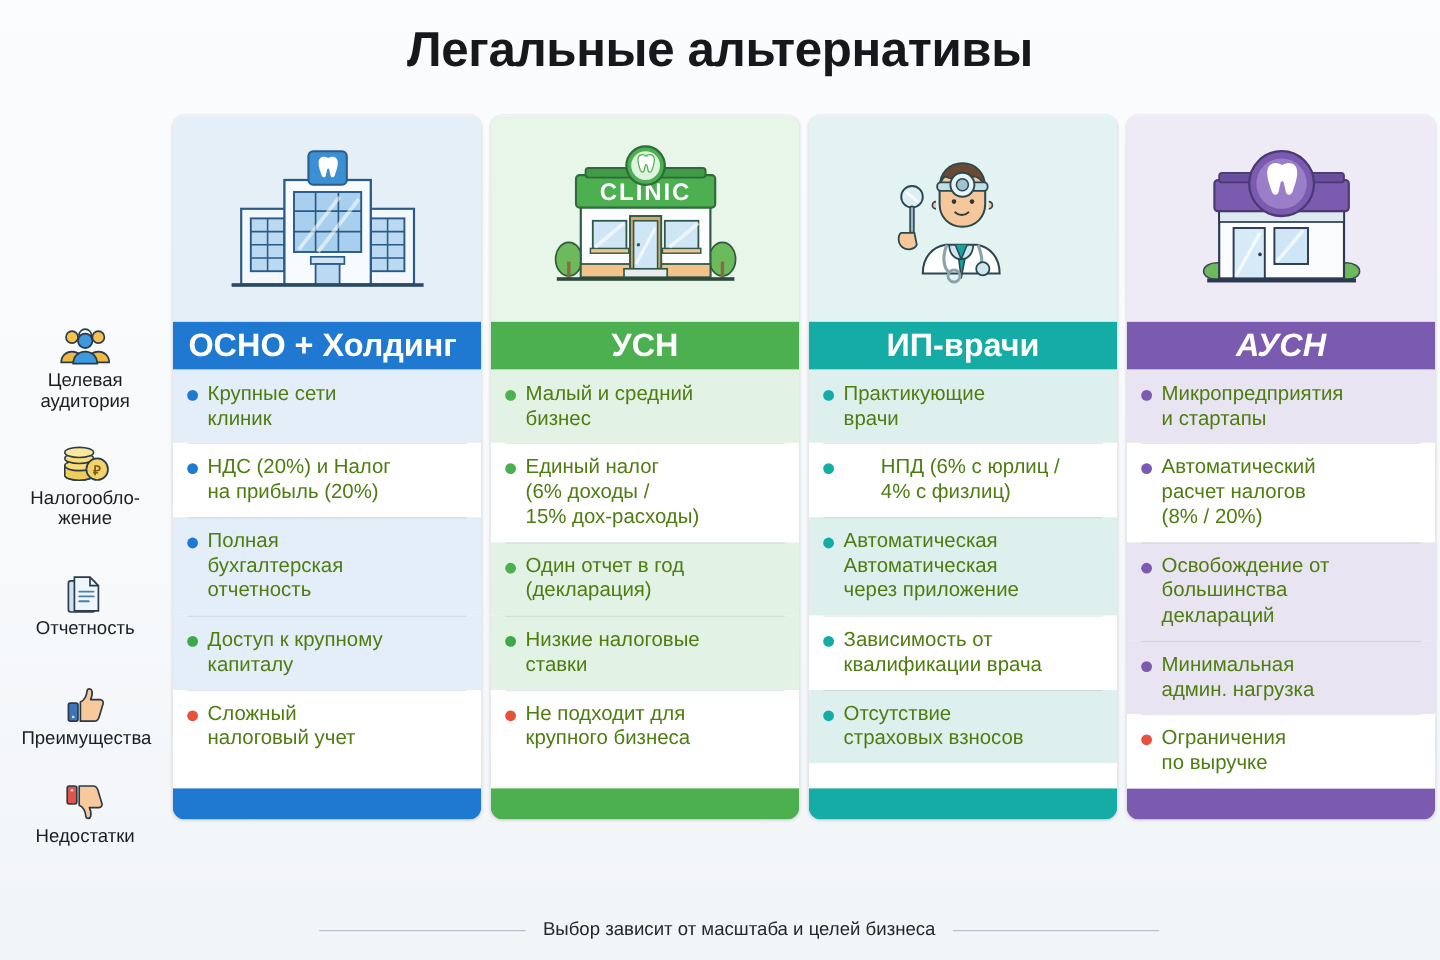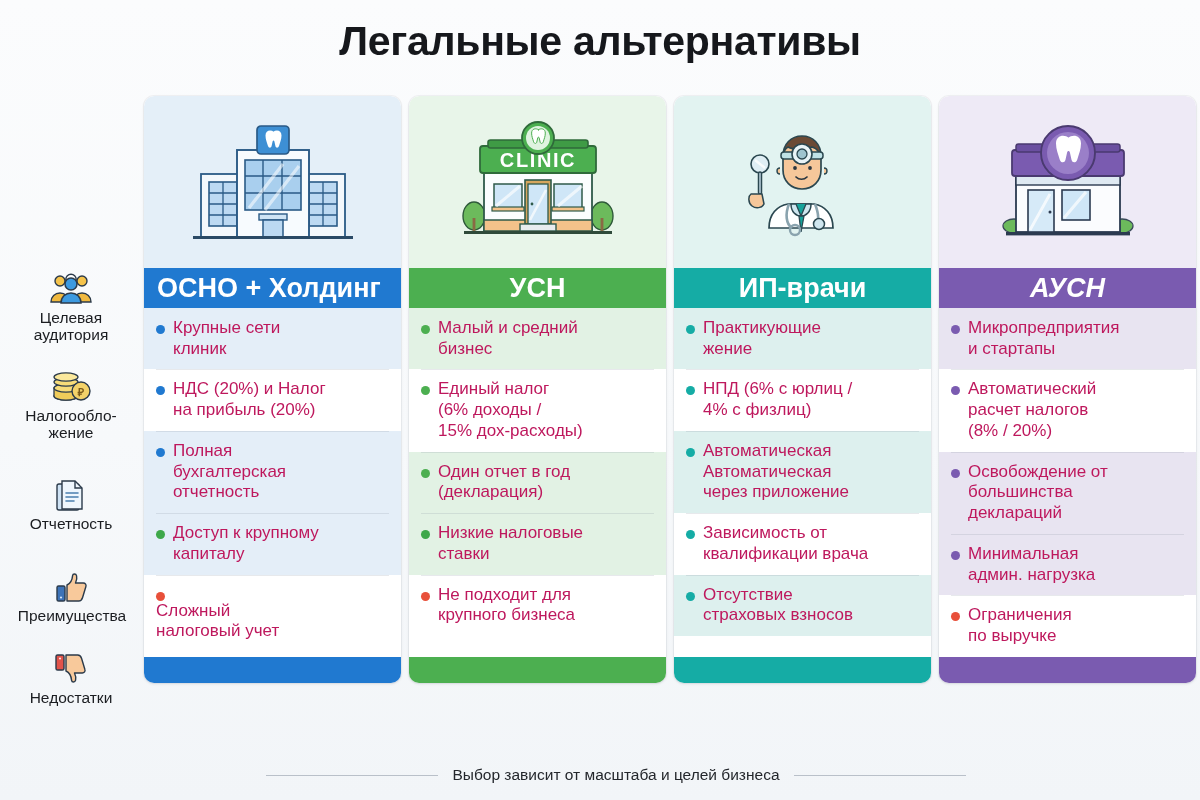--- a/index.html
+++ b/index.html
@@ -105,21 +105,21 @@
   .bullet {
     width: 9px; height: 9px;
     border-radius: 50%;
     flex: 0 0 9px;
     margin-top: 7px;
     margin-right: 8px;
   }
   .row-text {
     font-size: 17px;
     line-height: 1.22;
-    color: #be185d;
+    color: #4d7c0f;
     white-space: pre-line;
   }
   .card-footbar { height: 26px; }
 
   
   .footer {
     position: absolute;
     left: 16px;
     bottom: 16px;
     width: 1200px;
@@ -243,21 +243,21 @@
             <span class="bullet" style="background: rgb(32, 121, 208);"></span>
             <div class="row-text">Полная
 бухгалтерская
 отчетность</div>
           </div>
           <div class="row" style="background: rgb(228, 238, 248);">
             <span class="bullet" style="background: rgb(62, 168, 74);"></span>
             <div class="row-text">Доступ к крупному
 капиталу</div>
           </div>
-          <div class="row" style="background: rgb(255, 255, 255); flex-direction: column;">
+          <div class="row" style="background: rgb(255, 255, 255);">
             <span class="bullet" style="background: rgb(232, 80, 58);"></span>
             <div class="row-text">Сложный
 налоговый учет</div>
           </div>
         </div>
         <div class="card-footbar" style="background: rgb(32, 121, 208);"></div>
       </div>
       <div class="card">
         <div class="illus" style="background: rgb(232, 245, 233);">
           <svg width="212" height="124" viewBox="0 0 212 124">
@@ -342,23 +342,23 @@
       <path d="M99 57c3 3 8 3 11 0" fill="none" stroke="#2b3740" stroke-width="1.7" stroke-linecap="round"></path>
       <path d="M83 48a3 3 0 1 0 0 6" fill="#f6c79a" stroke="#2b4750" stroke-width="1.4"></path>
       <path d="M127 48a3 3 0 1 1 0 6" fill="#f6c79a" stroke="#2b4750" stroke-width="1.4"></path>
           </svg>
         </div>
         <div class="card-header center" style="background: rgb(21, 172, 165);">ИП-врачи</div>
         <div class="rows">
           <div class="row" style="background: rgb(221, 240, 238);">
             <span class="bullet" style="background: rgb(21, 172, 165);"></span>
             <div class="row-text">Практикующие
-жение</div>
-          </div>
-          <div class="row" style="background: rgb(255, 255, 255);">
+врачи</div>
+          </div>
+          <div class="row" style="background: rgb(255, 255, 255); gap: 31px;">
             <span class="bullet" style="background: rgb(21, 172, 165);"></span>
             <div class="row-text">НПД (6% с юрлиц /
 4% с физлиц)</div>
           </div>
           <div class="row" style="background: rgb(221, 240, 238);">
             <span class="bullet" style="background: rgb(21, 172, 165);"></span>
             <div class="row-text">Автоматическая
 Автоматическая
 через приложение</div>
           </div>

